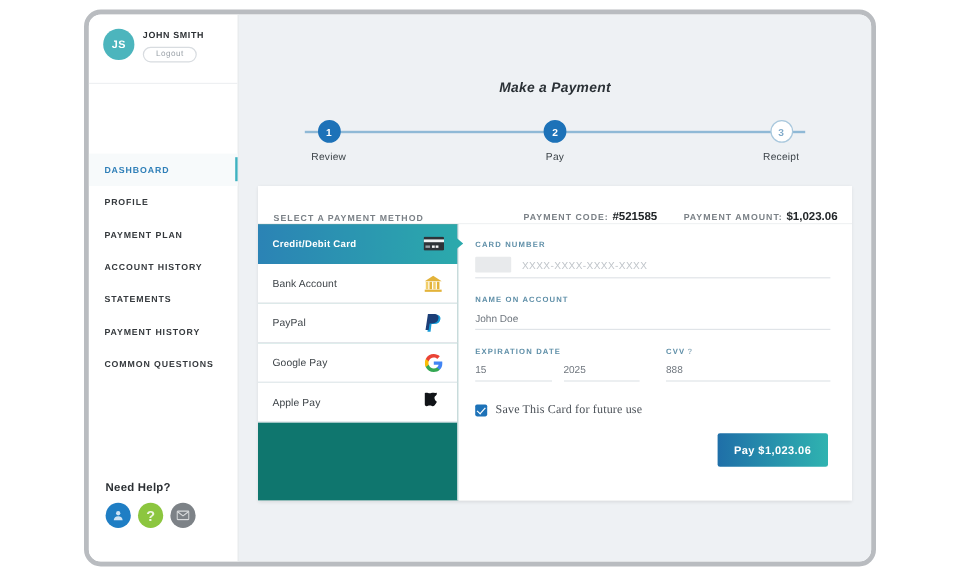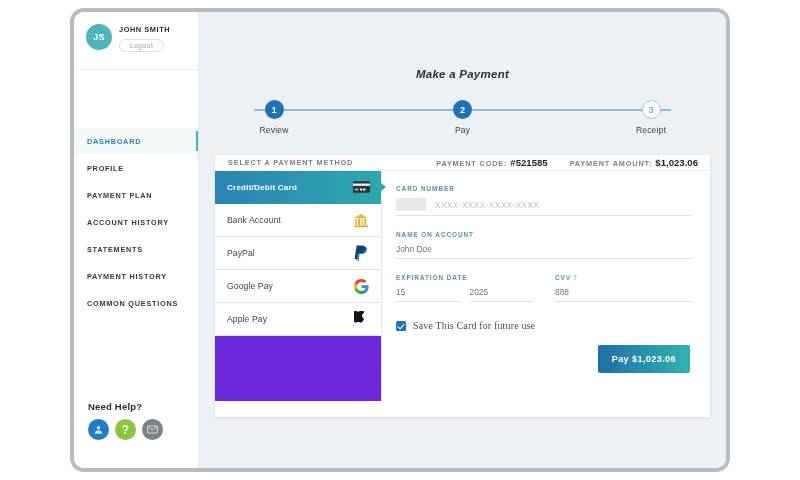--- a/index.html
+++ b/index.html
@@ -193,23 +193,23 @@
   
   .pay-card {
     position: absolute;
     left: 16px; right: 16px;
     top: 143px;
     height: 262px;
     background: #ffffff;
     box-shadow: 0 1px 3px rgba(0,0,0,.10);
   }
   .pay-head {
-    height: 16px;
-    display: flex;
-    align-items: center;
+    height: 32px;
+    display: flex;
+    align-items: flex-end;
     border-bottom: 1px solid #edeff1;
     padding: 0 12px 0 13px;
   }
   .pay-head-left {
     font-size: 7.3px;
     letter-spacing: .85px;
     color: #7a8086;
     font-weight: bold;
     flex: 1;
   }
@@ -227,21 +227,21 @@
     letter-spacing: 0;
     margin-left: 3px;
   }
 
   .pay-body { display: flex; height: 230px; }
 
   
   .methods {
     width: 167px;
     flex: 0 0 167px;
-    background: #6d28d9;
+    background: #0f766e;
     border-right: 1px solid #e6e9ec;
   }
   .method {
     height: 33px;
     display: flex;
     align-items: center;
     padding: 0 11px 0 12px;
     border-bottom: 1px solid #e2e6ea;
     background: #ffffff;
     cursor: pointer;

